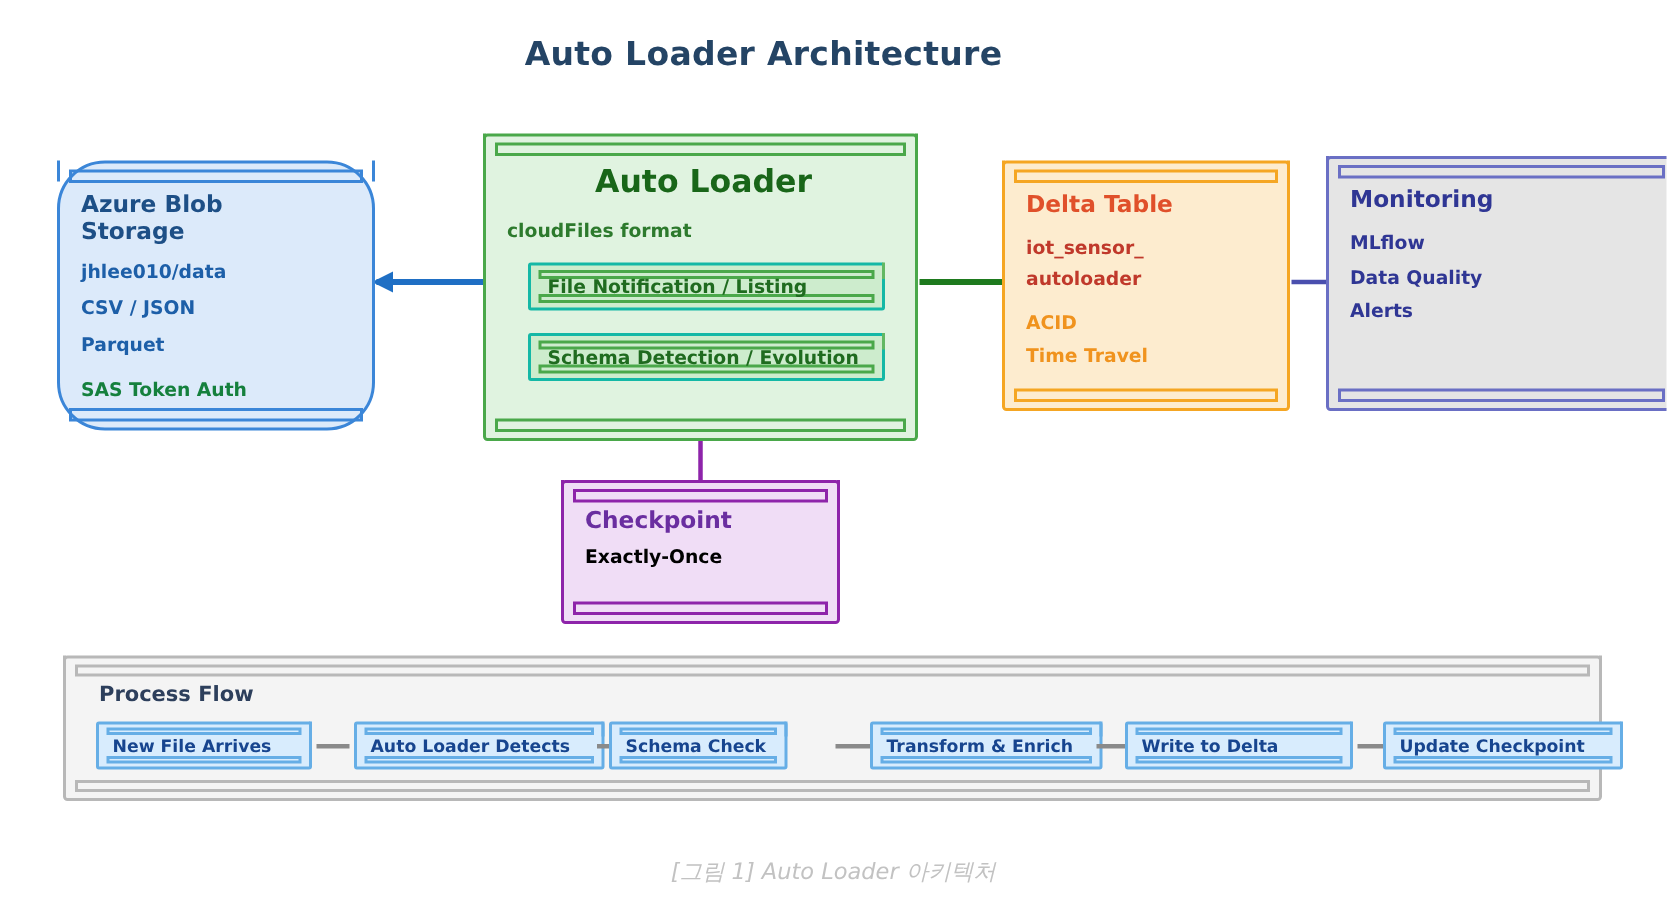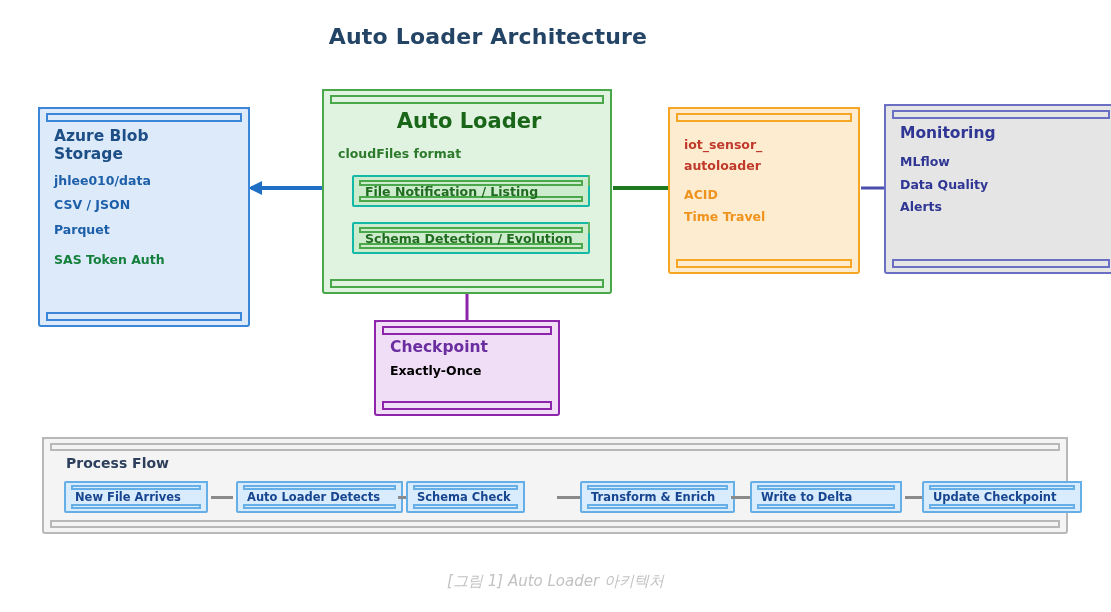--- a/index.html
+++ b/index.html
@@ -22,20 +22,21 @@
   
   #diagram-title {
     position: absolute;
     left: 0; top: 24px;
     width: 976px;
     text-align: center;
     font-size: 22px;
     font-weight: bold;
     color: #244465;
     letter-spacing: .2px;
+    padding-left: 21px;
   }
 
   
   .cbox {
     position: absolute;
     box-sizing: border-box;
     border-width: 2px;
     border-style: solid;
     border-radius: 3px;
   }
@@ -71,22 +72,22 @@
   .cbox .ttl {
     font-weight: bold;
     line-height: 1.18;
   }
   .cbox .ln {
     font-weight: bold;
     line-height: 1.32;
   }
 
   
-  #box-azure { left: 38px; top: 107px; width: 212px; height: 220px;
-               border-color: #3b86d8; background: #dceafa; }
+  #box-azure { left: 38px; top: 107px; width: 212px; height: 180px;
+               border-color: #3b86d8; background: #dceafa; border-radius: 32px; }
   #box-azure .rail { border-color: #3b86d8; }
   #box-azure .notch { border-color: #3b86d8; }
   #box-azure .ttl { color: #1d4f86; font-size: 15.5px; }
   #box-azure .ln  { color: #1d5fa8; font-size: 12.5px; }
   #box-azure .ln.dim { color: #15803d; }
 
   
   #box-autoloader { left: 322px; top: 89px; width: 290px; height: 205px;
                     border-color: #4aa84a; background: #e0f3e0; }
   #box-autoloader .rail { border-color: #4aa84a; }
@@ -288,20 +289,21 @@
       <div class="lbl">Schema Detection / Evolution</div>
     </div>
   </div>
 
   <div class="cbox" id="box-delta">
     <div class="notch l"></div>
     <div class="notch r"></div>
     <div class="rail top"></div>
     <div class="rail bot"></div>
     <div class="body">
+      <div class="ttl" style="margin-top:2px;">Delta Table</div>
       <div class="ln" style="margin-top:12px;">iot_sensor_</div>
       <div class="ln" style="margin-top:4px;">autoloader</div>
       <div class="ln dim" style="margin-top:13px;">ACID</div>
       <div class="ln dim" style="margin-top:5px;">Time Travel</div>
     </div>
   </div>
 
   <div class="cbox" id="box-monitoring">
     <div class="notch l"></div>
     <div class="notch r"></div>

